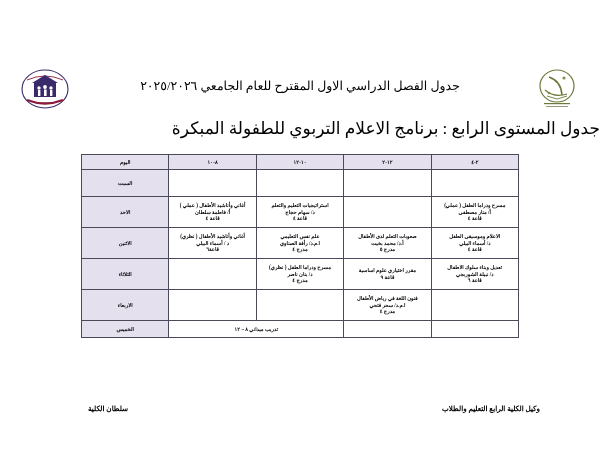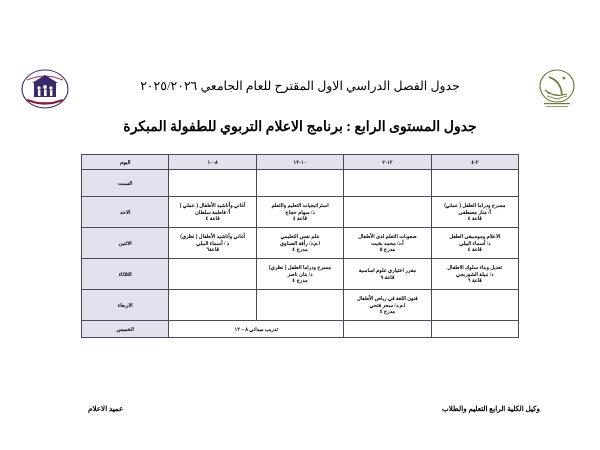--- a/index.html
+++ b/index.html
@@ -50,23 +50,23 @@
     text-align: center;
     font-size: 12.5px;
     font-weight: 400;
     letter-spacing: 0;
   }
   .title-sub {
     position: absolute;
     left: 0;
     right: 0;
     top: 82px;
-    text-align: center;
-    font-size: 14px;
-    font-weight: bold;
+    text-align: right;
+    font-size: 17px;
+    font-weight: normal;
   }
 
   
   .table-wrap {
     position: absolute;
     top: 118px;
     left: 81px;
     width: 438px;
   }
   table.schedule {
@@ -311,16 +311,16 @@
           <td class="slot" colspan="2">تدريب ميداني ٨ – ١٢</td>
           <td class="daycell">الخميس</td>
         </tr>
 
       </tbody>
     </table>
   </div>
 
   <div class="footer">
     <div class="sig-right">وكيل الكلية الرابع التعليم والطلاب</div>
-    <div class="sig-left">عميد الاعلام</div>
+    <div class="sig-left">سلطان الكلية</div>
   </div>
 
 </div>
 
 </body></html>

